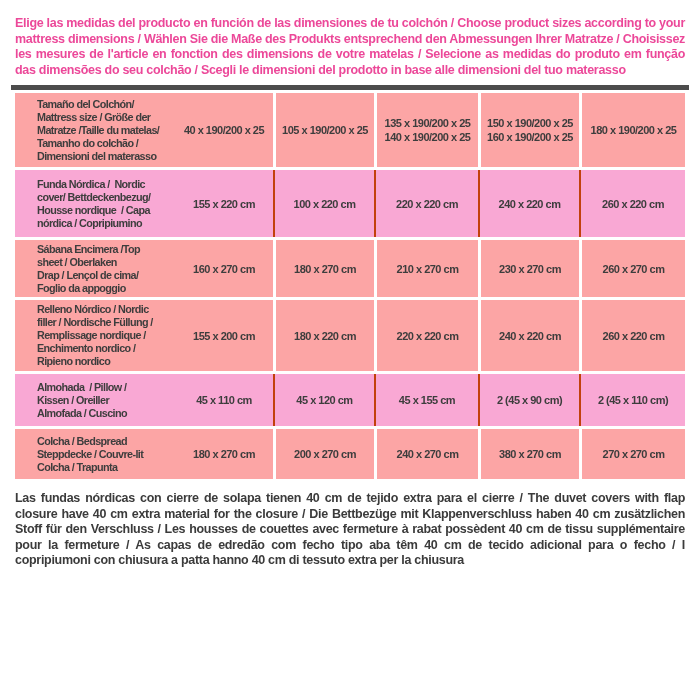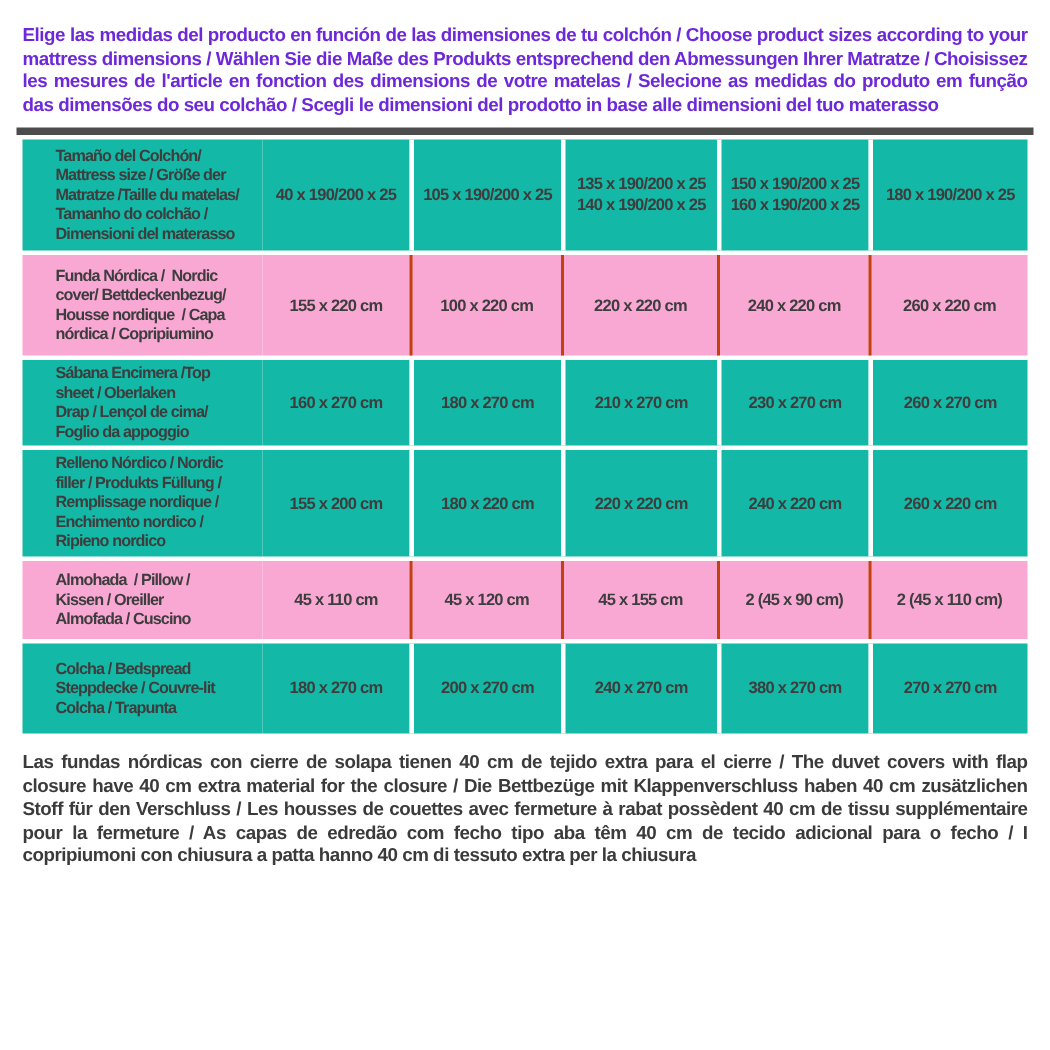--- a/index.html
+++ b/index.html
@@ -11,21 +11,21 @@
     width: 700px;
     height: 700px;
     overflow: hidden;
   }
   .page { width: 700px; height: 700px; padding: 16px 15px 0 15px; }
   .intro {
     font-size: 12.5px;
     line-height: 15.5px;
     letter-spacing: -0.3px;
     text-align: justify;
-    color: #6d28d9;
+    color: #ec4899;
   }
   .top-bar {
     height: 5px;
     background: #4c4c4c;
     margin: 7px -4px 0 -4px;
   }
   table.sizes {
     width: 670px;
     border-collapse: separate;
     border-spacing: 0 3px;
@@ -49,31 +49,31 @@
     padding-left: 22px;
     font-size: 10.8px;
     line-height: 13px;
     letter-spacing: -0.6px;
   }
   td.val {
     text-align: center;
     letter-spacing: -0.5px;
     line-height: 14px;
   }
-  tr.g td { background: #14b8a6; }
+  tr.g td { background: #fca5a5; }
   tr.w td { background: #f9a8d4; }
   tr.g td.sep { border-left: 3px solid #ffffff; }
   tr.w td.sep { border-left: 2px solid #c2410c; }
   tr.hr0 { height: 74px; }
   tr.hr1 { height: 67px; }
   tr.hr2 { height: 57px; margin-left: 37px; }
   tr.hr3 { height: 63px; }
   tr.hr4 { height: 71px; }
   tr.hr5 { height: 52px; }
-  tr.hr6 { height: 60px; }
+  tr.hr6 { height: 50px; }
   tr.hr7 { height: 64px; }
   .footer {
     font-size: 12.5px;
     line-height: 15.5px;
     letter-spacing: -0.3px;
     text-align: justify;
     color: #3b3b3b;
     margin-top: 9px;
   }
 </style>
@@ -127,21 +127,21 @@
 Drap / Lençol de cima/
 Foglio da appoggio</td>
         <td class="val">160 x 270 cm</td>
         <td class="val sep">180 x 270 cm</td>
         <td class="val sep">210 x 270 cm</td>
         <td class="val sep">230 x 270 cm</td>
         <td class="val sep">260 x 270 cm</td>
       </tr>
       <tr class="g hr4">
         <td class="label">Relleno Nórdico / Nordic
-filler / Produkts Füllung /
+filler / Nordische Füllung /
 Remplissage nordique /
 Enchimento nordico /
 Ripieno nordico</td>
         <td class="val">155 x 200 cm</td>
         <td class="val sep">180 x 220 cm</td>
         <td class="val sep">220 x 220 cm</td>
         <td class="val sep">240 x 220 cm</td>
         <td class="val sep">260 x 220 cm</td>
       </tr>
       <tr class="w hr5">

